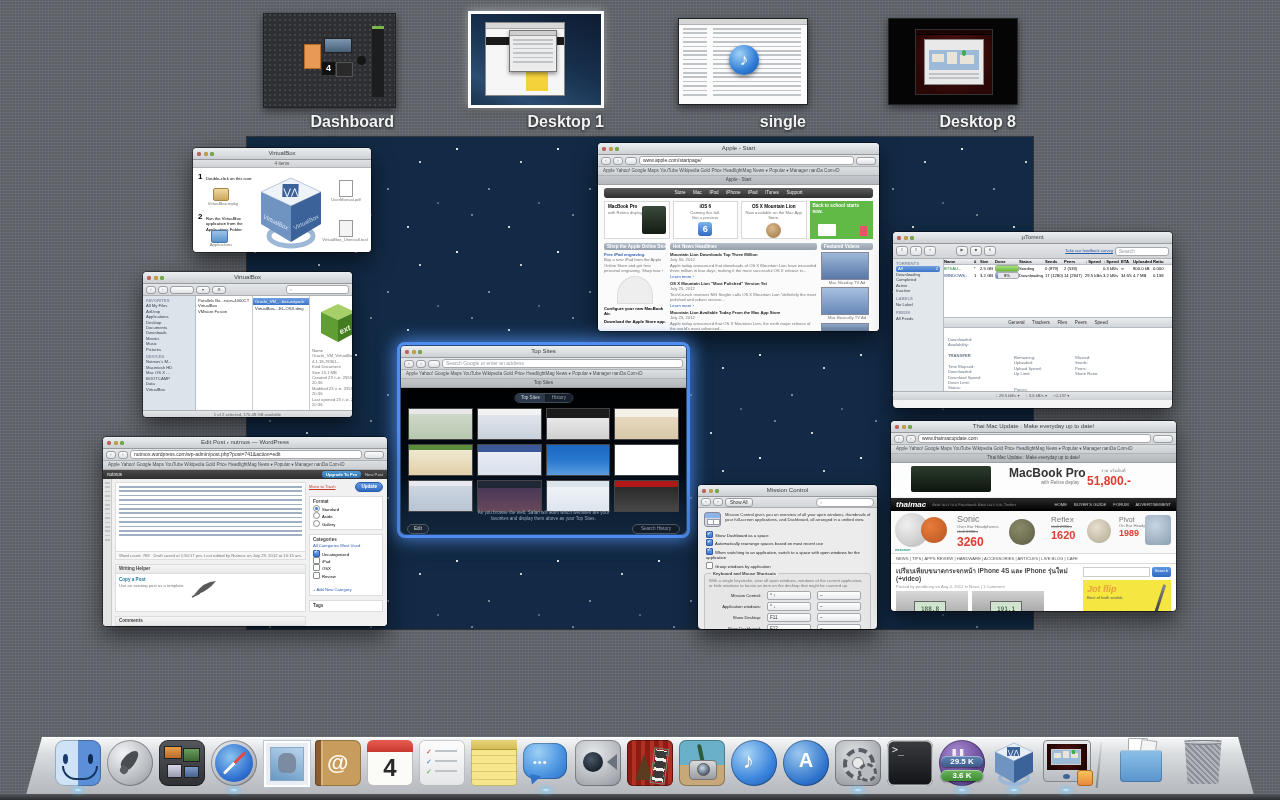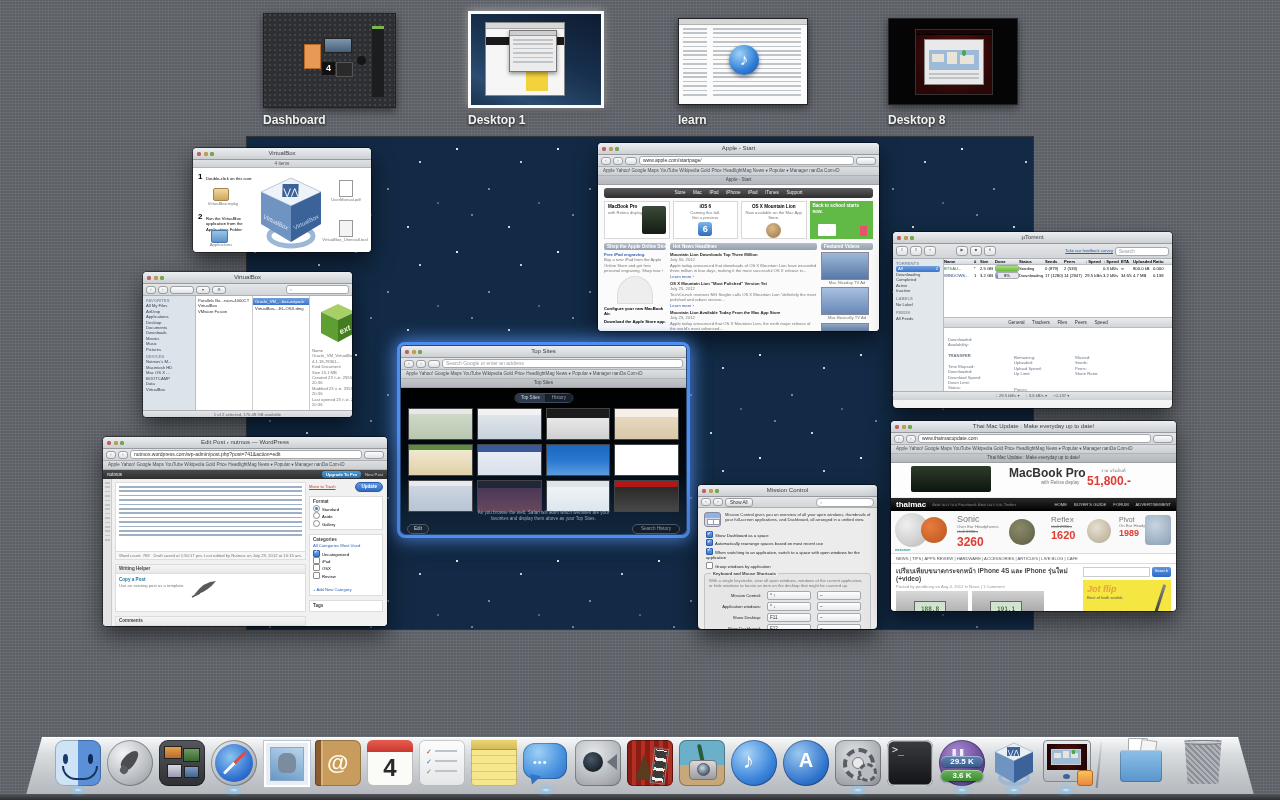--- a/index.html
+++ b/index.html
@@ -6,21 +6,21 @@
   body{width:1280px;height:800px;overflow:hidden;font-family:"Liberation Sans",sans-serif;-webkit-font-smoothing:antialiased;}
   #screen{position:relative;width:1280px;height:800px;overflow:hidden;
     background:
       repeating-linear-gradient(90deg, rgba(255,255,255,.045) 0 1px, rgba(0,0,0,0) 1px 3px),
       repeating-linear-gradient(0deg, rgba(255,255,255,.035) 0 1px, rgba(0,0,0,.05) 1px 3px),
       #61656c;}
   .abs{position:absolute;}
   
   .space-thumb{position:absolute;border:1px solid rgba(0,0,0,.65);box-shadow:0 3px 8px rgba(0,0,0,.5);overflow:hidden;cursor:pointer;}
   .space-thumb.sel{border:3px solid #fbfbfb;box-shadow:0 0 9px rgba(255,255,255,.55),0 3px 8px rgba(0,0,0,.5);}
-  .space-label{position:absolute;top:113px;height:22px;text-align:left;color:#f2f2f2;font-size:12px;font-weight:bold;text-shadow:0 1px 3px rgba(0,0,0,.9);}
+  .space-label{position:absolute;top:113px;height:22px;text-align:right;color:#f2f2f2;font-size:16px;font-weight:bold;text-shadow:0 1px 3px rgba(0,0,0,.9);}
   .dash-bg{width:100%;height:100%;background:radial-gradient(circle at 1px 1px, rgba(255,255,255,.10) 1px, transparent 1.2px) 0 0/5px 5px, #2d2f33;}
   .mini-star{background:linear-gradient(205deg,#0e1c31 0%,#17304d 45%,#2b4d71 80%,#1b3350 100%);}
   
   #wallpaper{left:247px;top:137px;width:786px;height:492px;
     background:
       radial-gradient(ellipse 420px 300px at 68% 88%, rgba(160,185,205,.38), transparent 70%),
       radial-gradient(ellipse 500px 260px at 85% 45%, rgba(90,130,170,.30), transparent 70%),
       linear-gradient(205deg,#0a1426 0%,#102richard 0,#102742 35%,#1d3c5e 62%,#2c5078 82%,#152a43 100%),
       #122a45;
     background-color:#122a45;
@@ -108,21 +108,21 @@
   <div class="space-label" style="left:468px;width:136px;">Desktop 1</div>
 
   <div class="space-thumb" style="left:678px;top:18px;width:128px;height:85px;">
     <div style="width:100%;height:100%;background:#fbfbfb;position:relative;">
       <div style="height:5px;background:#d5d5d5;border-bottom:1px solid #b0b0b0;"></div>
       <div class="abs tx" style="left:4px;top:9px;width:24px;height:70px;"></div>
       <div class="abs tx" style="left:34px;top:9px;width:88px;height:70px;"></div>
       <div class="abs" style="left:50px;top:26px;width:30px;height:30px;border-radius:50%;background:radial-gradient(circle at 35% 30%,#9fd1f5,#2f7cd6 60%,#1b4f9e);box-shadow:0 2px 4px rgba(0,0,0,.45);color:#fff;font-size:17px;text-align:center;line-height:30px;">♪</div>
     </div>
   </div>
-  <div class="space-label" style="left:678px;width:128px;">learn</div>
+  <div class="space-label" style="left:678px;width:128px;">single</div>
 
   <div class="space-thumb" style="left:888px;top:18px;width:128px;height:85px;">
     <div style="width:100%;height:100%;background:#050505;position:relative;">
       <div class="abs" style="left:26px;top:10px;width:76px;height:64px;background:radial-gradient(circle at 50% 40%,#5a1412,#2a0706 75%);border:1px solid #333;">
         <div style="height:4px;background:#1c0504;border-bottom:1px solid #000;"></div>
         <div class="abs" style="left:8px;top:9px;width:58px;height:44px;background:#e9e9e9;border:1px solid #888;">
           <div class="abs" style="left:4px;top:10px;width:50px;height:20px;background:#9dbbd8;">
             <div class="abs" style="left:3px;top:4px;width:12px;height:8px;background:#e8e4d8;"></div>
             <div class="abs" style="left:18px;top:2px;width:10px;height:12px;background:#e8e4d8;"></div>
             <div class="abs" style="left:31px;top:5px;width:14px;height:9px;background:#e8e4d8;"></div>
@@ -629,21 +629,21 @@
     <div class="tabstrip">Thai Mac Update : Make everyday up to date!</div>
     <div style="position:relative;height:152px;background:#fff;overflow:hidden;">
       <div style="position:relative;height:34px;background:#fdfdfd;border-bottom:1px solid #eee;">
         <div class="abs" style="left:20px;top:3px;width:80px;height:26px;background:linear-gradient(#2c3c2c,#0e160e);border-radius:2px;"></div>
         <div class="abs b" style="left:118px;top:3px;font-size:12px;color:#333;">MacBook Pro</div>
         <div class="abs s45 gry" style="left:150px;top:17px;">with Retina display</div>
         <div class="abs s4 gry" style="left:210px;top:5px;">ราคาเริ่มต้นที่</div>
         <div class="abs b" style="left:196px;top:11px;font-size:12px;color:#e03c31;">51,800.-</div>
       </div>
       <div style="height:13px;background:linear-gradient(#2a2a2a,#000);display:flex;align-items:center;padding:0 5px;gap:6px;">
-        <span style="color:#fff;font-size:8px;font-weight:bold;">thaimac</span>
+        <span style="color:#fff;font-size:8px;font-weight:bold;font-style:italic;">thaimac</span>
         <span class="s4" style="color:#888;">ติดตามเราบน Facebook    ติดตามเราบน Twitter</span>
         <span style="flex:1;"></span>
         <span class="s4" style="color:#ccc;white-space:pre;">HOME      BUYER'S GUIDE      FORUM      ADVERTISEMENT</span>
       </div>
       <div style="position:relative;height:42px;background:#fafafa;border-bottom:1px solid #ddd;">
         <div class="abs" style="left:4px;top:2px;width:34px;height:34px;border-radius:50%;background:radial-gradient(circle at 35% 35%,#f0f0f0,#b8b8b8);"></div>
         <div class="abs" style="left:30px;top:6px;width:26px;height:26px;border-radius:50%;background:radial-gradient(circle at 35% 35%,#e87c3c,#b85420);"></div>
         <div class="abs s4" style="left:4px;bottom:1px;color:#2a9d8f;font-weight:bold;">earcase</div>
         <div class="abs" style="left:66px;top:3px;">
           <div style="font-size:9px;color:#777;">Sonic</div>

